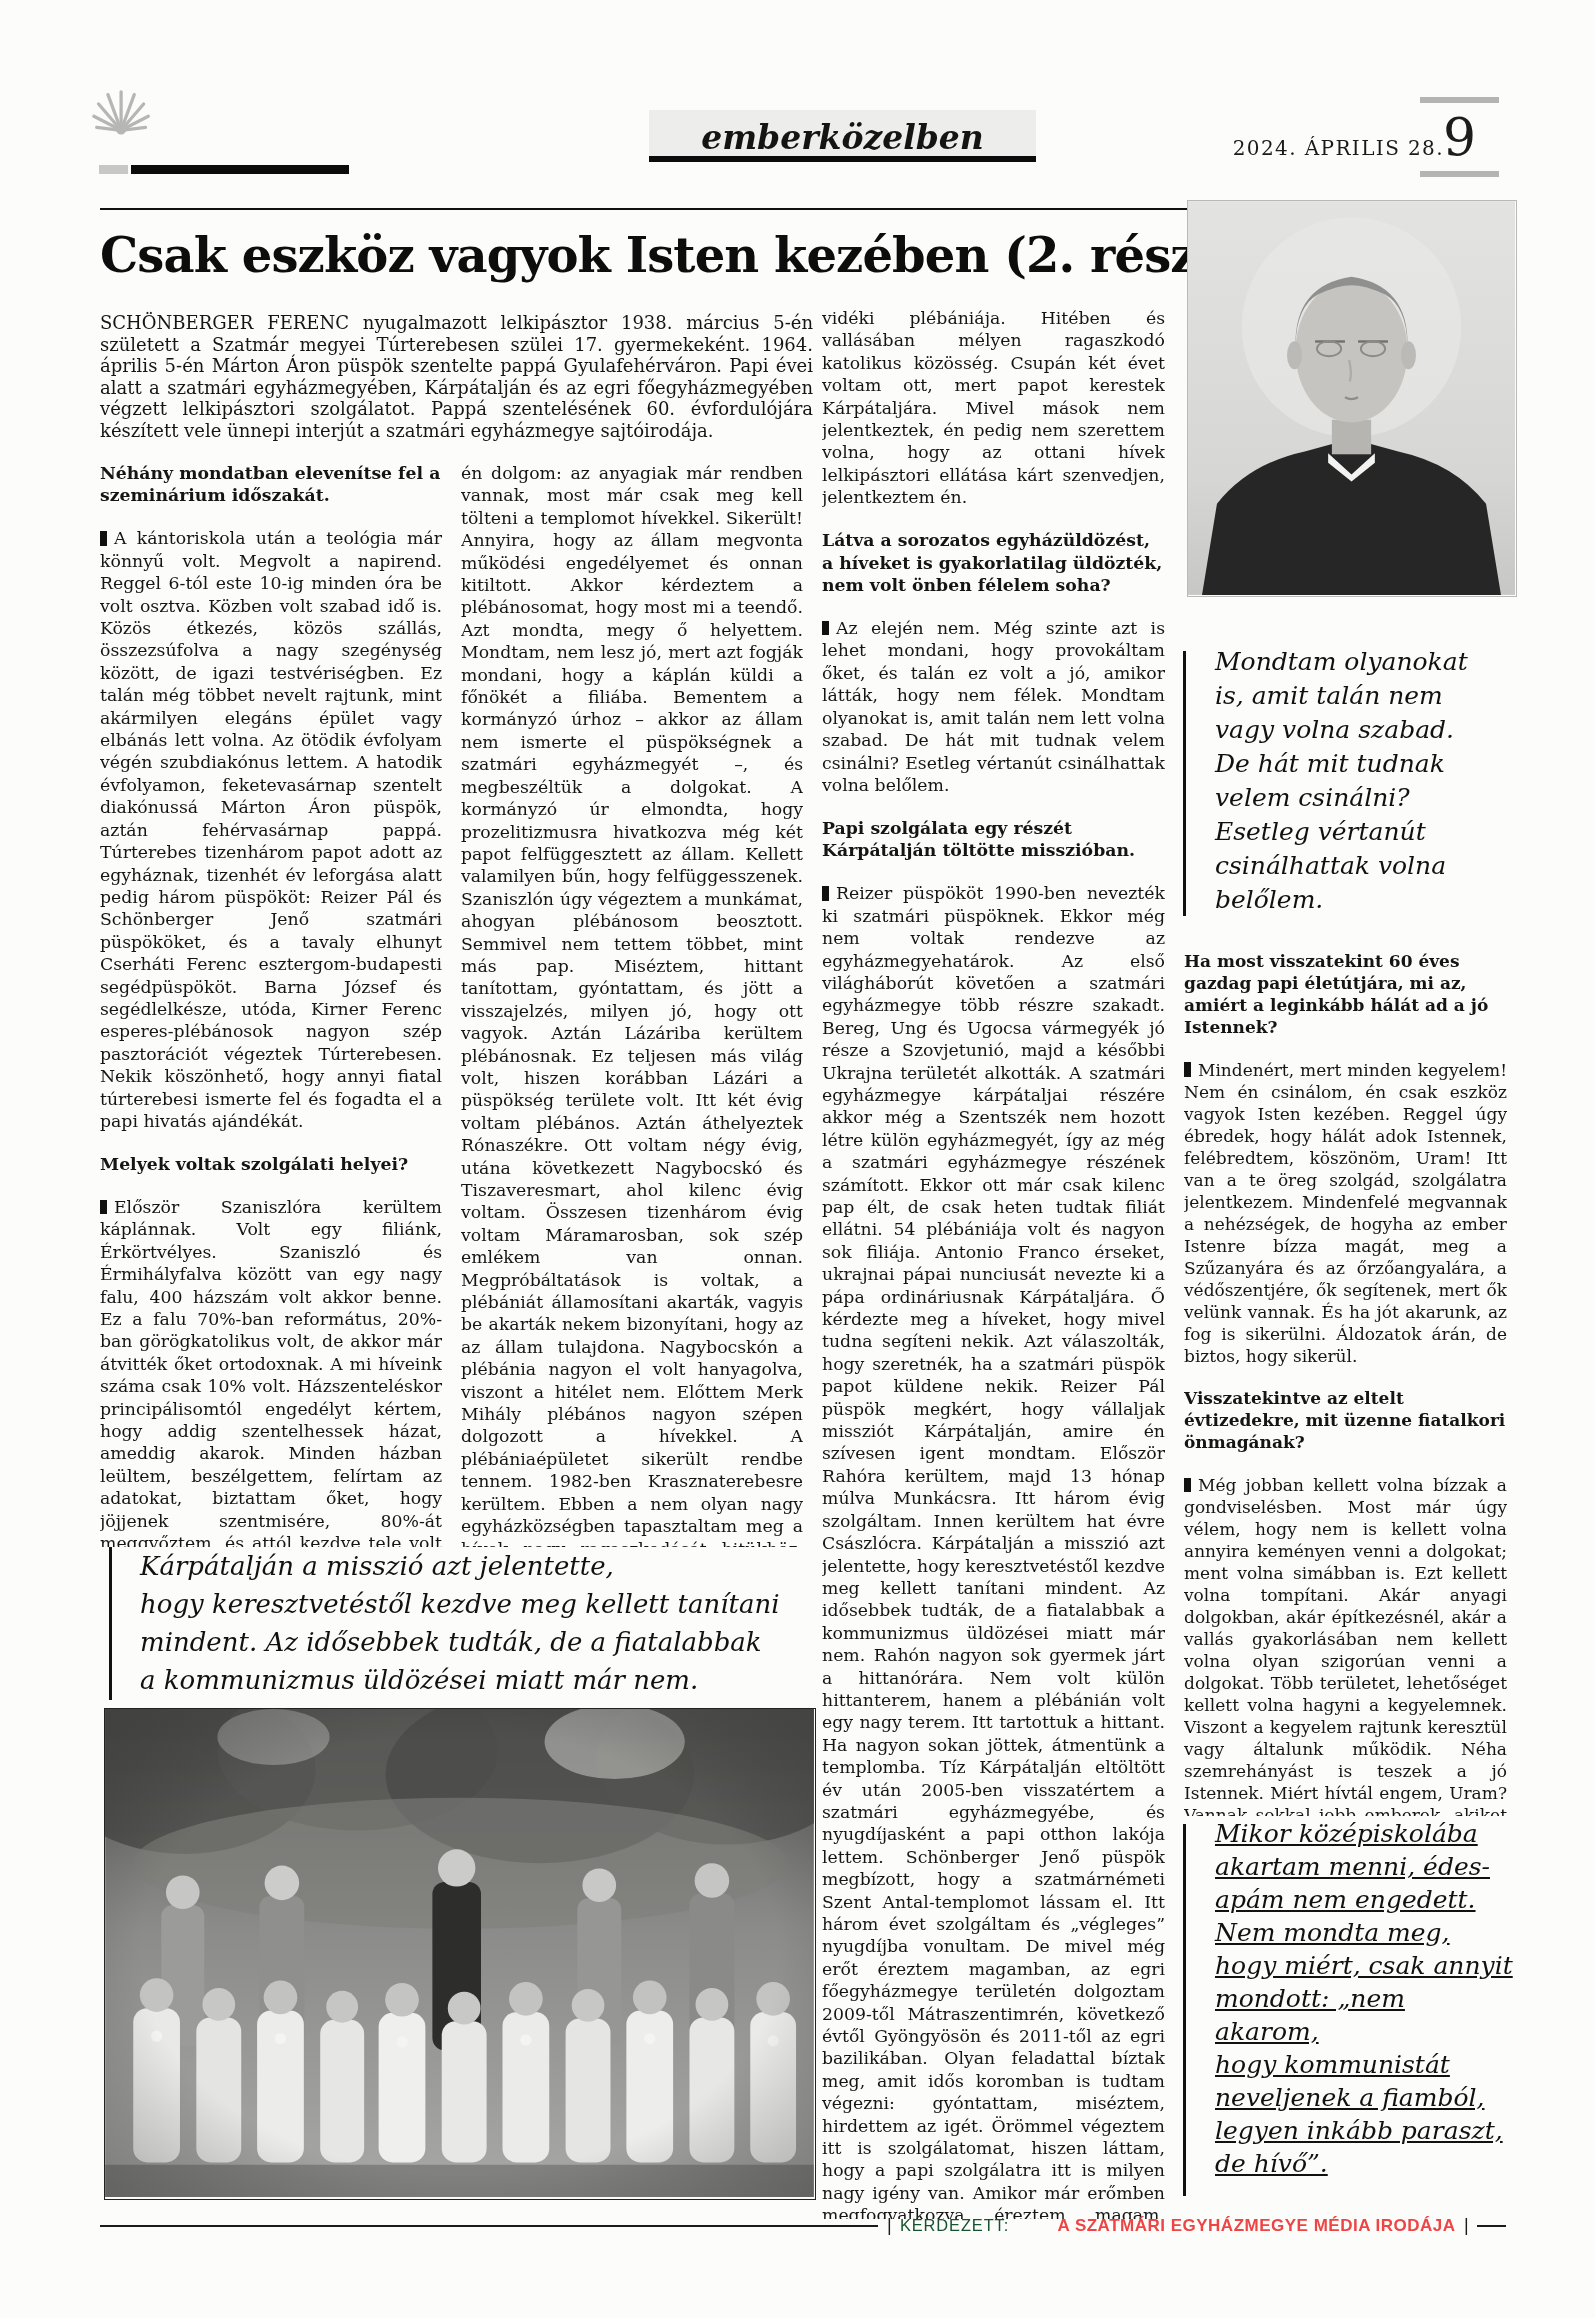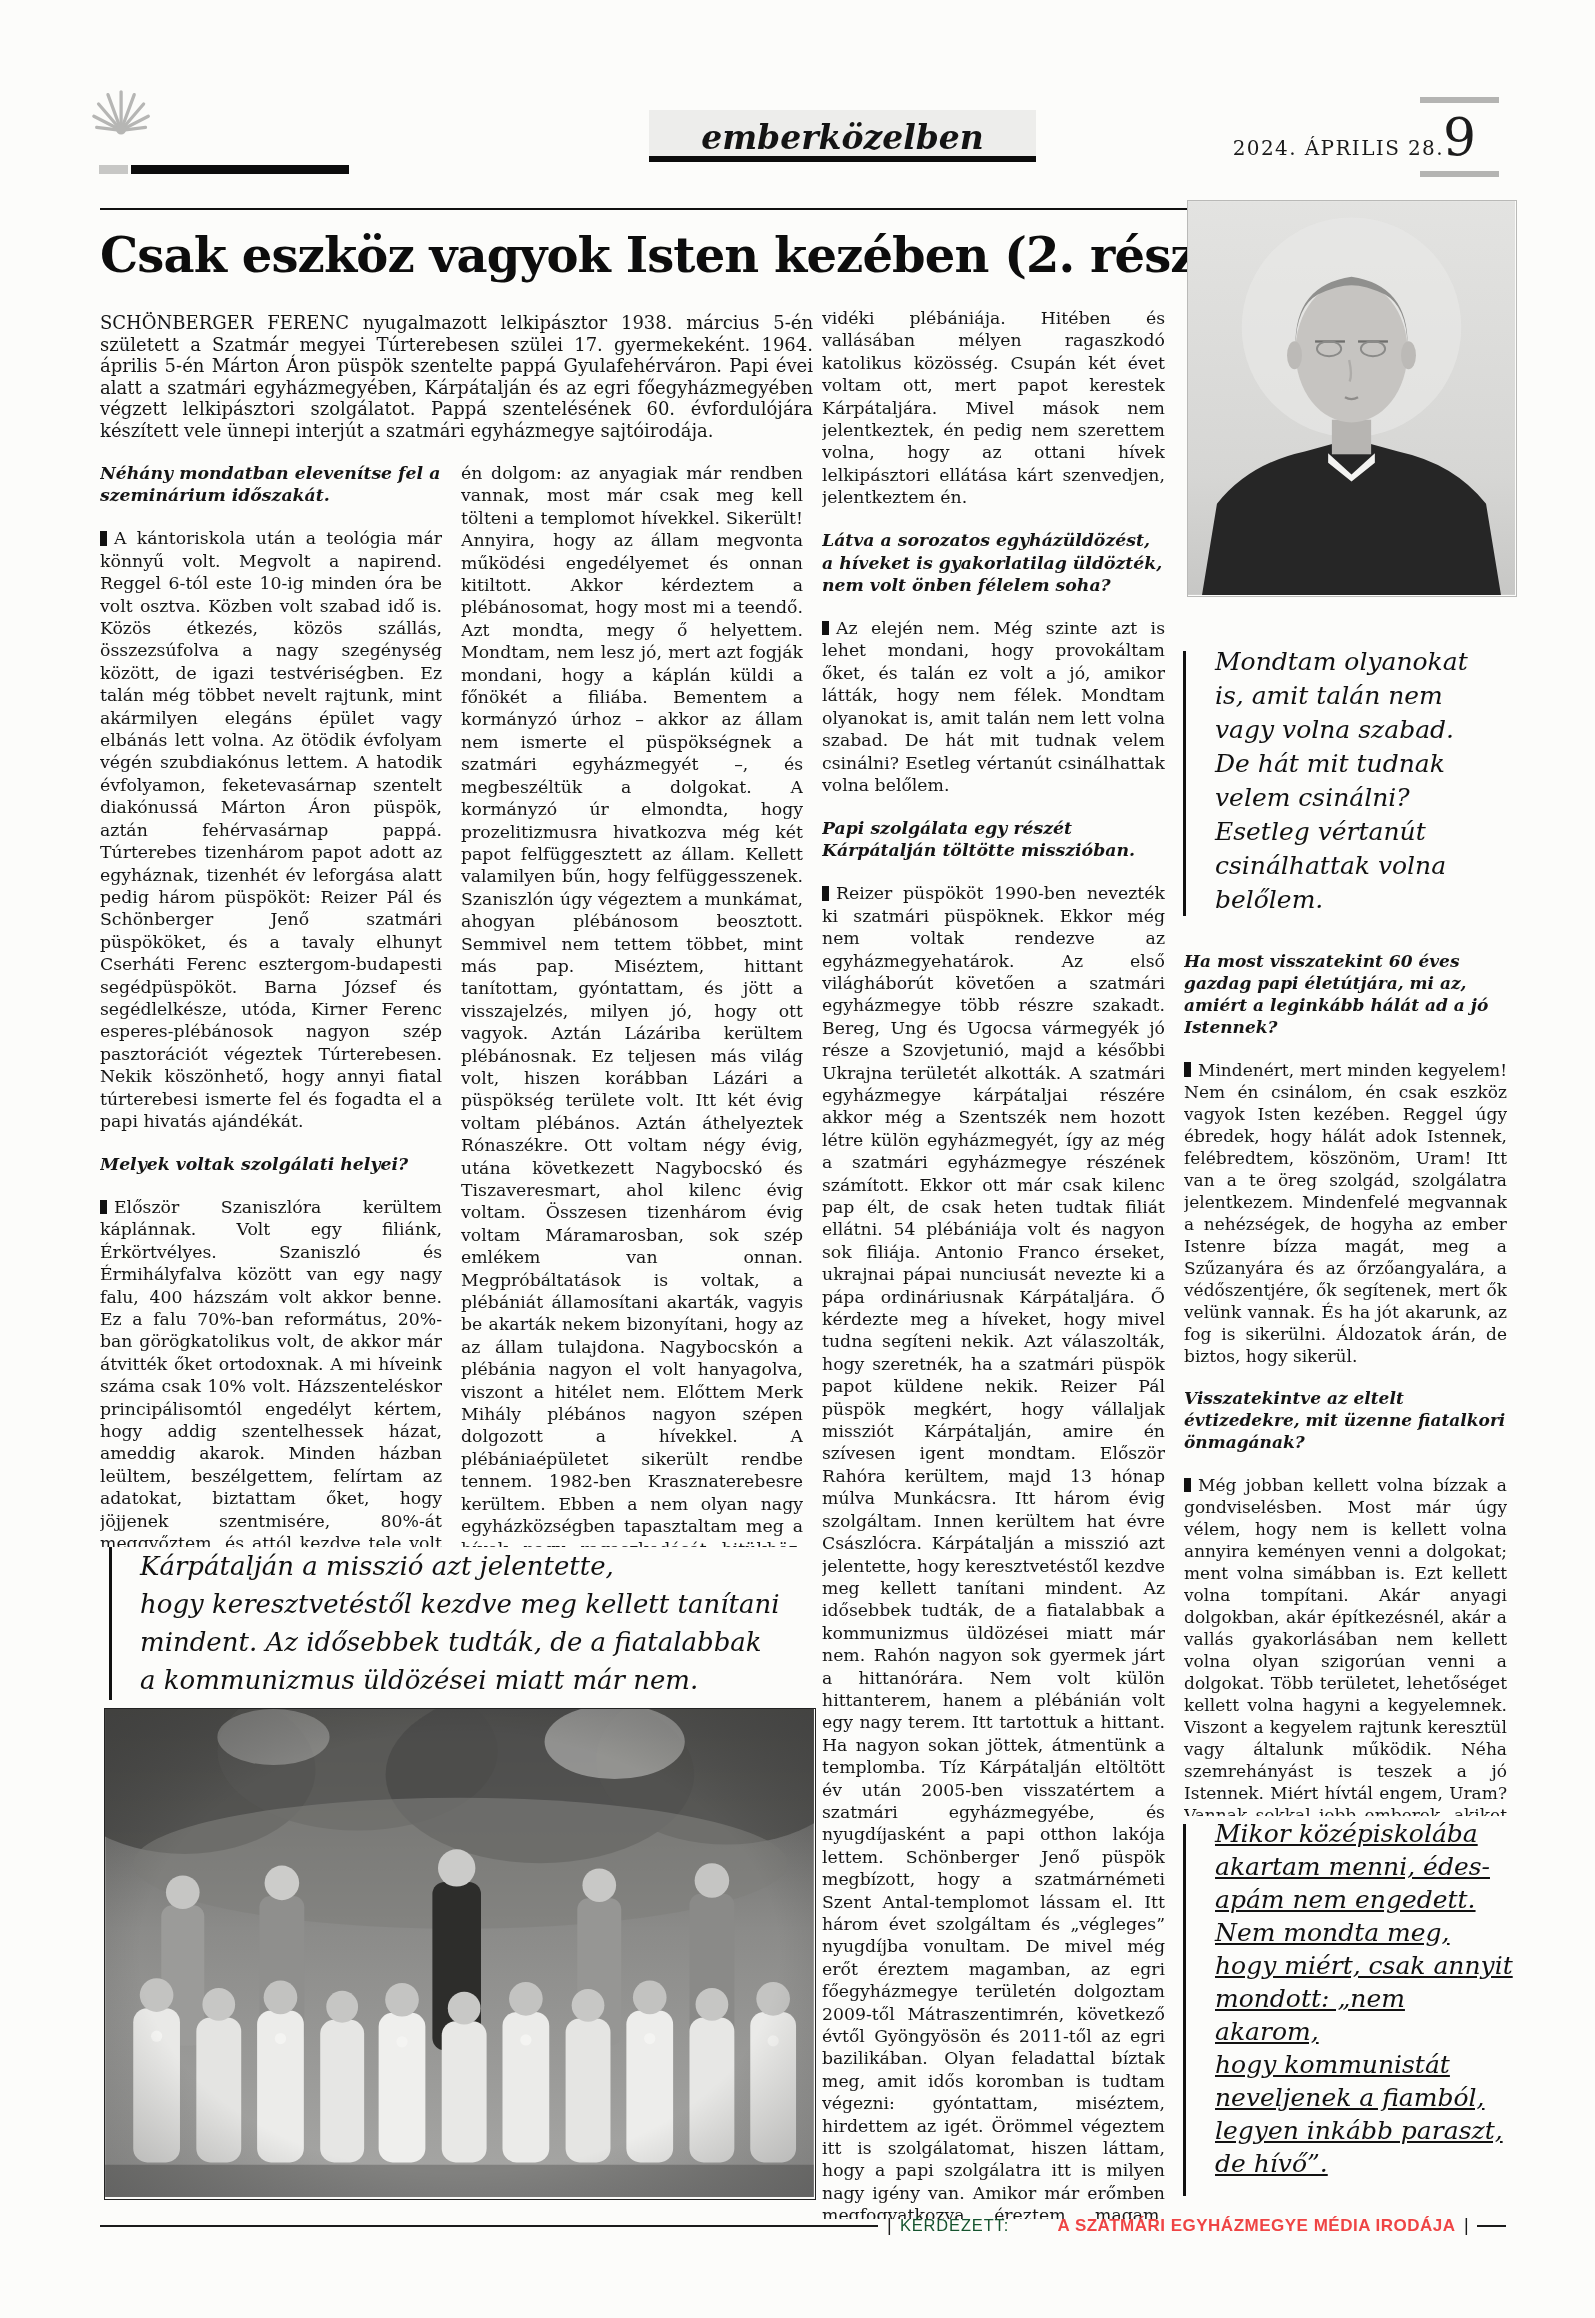--- a/index.html
+++ b/index.html
@@ -30,21 +30,21 @@
          font-weight:700;letter-spacing:-0.9px;white-space:nowrap;color:#0d0d0d;}
   .lead{position:absolute;left:100px;top:312px;width:713px;margin:0;
         font-size:18px;line-height:21.5px;font-weight:400;text-align:justify;}
 
   
   .col{position:absolute;overflow:hidden;}
   .col1{left:100px;top:462px;width:342px;height:1085px;}
   .col2{left:461px;top:462px;width:342px;height:1085px;}
   .col3{left:822px;top:307px;width:343px;height:1912px;}
   .col4{left:1184px;top:950px;width:323px;height:866px;}
-  .q{margin:0 0 20.6px 0;font-size:17.3px;line-height:22.4px;font-weight:700;font-style:italic;text-align:left;}
+  .q{margin:0 0 20.6px 0;font-size:17.3px;line-height:22.4px;font-weight:700;text-align:left;}
   .a,.cont{margin:0 0 20.6px 0;font-size:17.3px;line-height:22.4px;text-align:justify;}
   .a::before{content:"";display:inline-block;width:7px;height:14.5px;background:#111;
              margin-right:7px;vertical-align:-1.4px;}
   .col4 .q{font-size:17px;line-height:22px;}
   .col4 .a{font-size:17px;line-height:22px;}
 
   
   .vrule{position:absolute;width:2.8px;background:#111;}
   .vrule-big{left:109px;top:1547px;height:153px;}
   .vrule-q1{left:1183px;top:651px;height:265px;}

